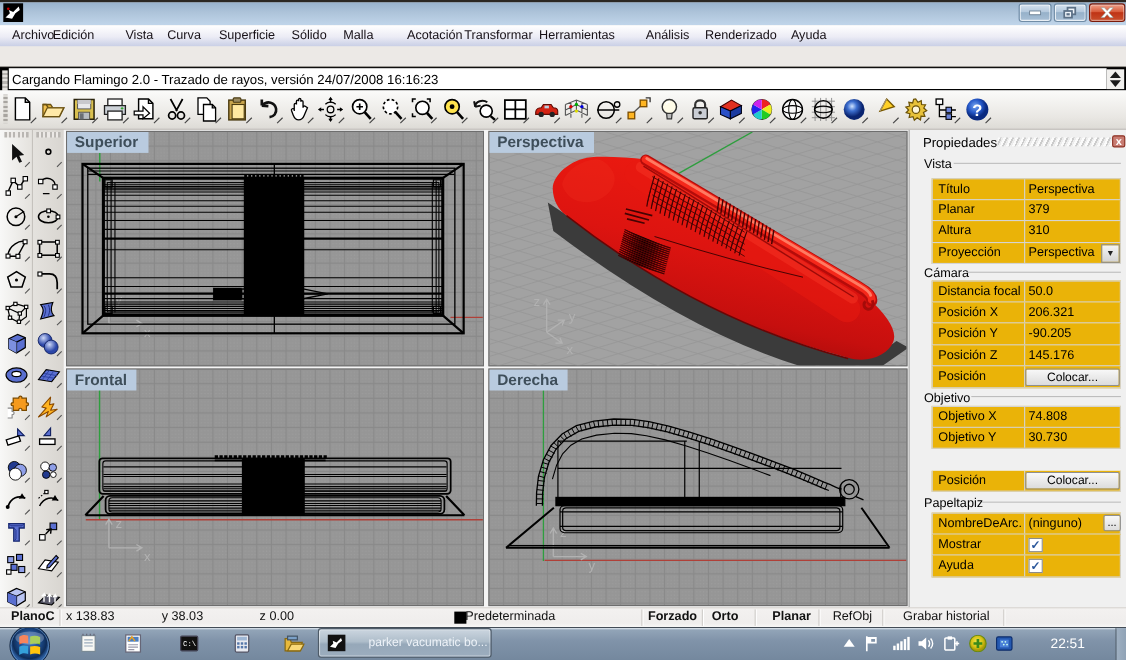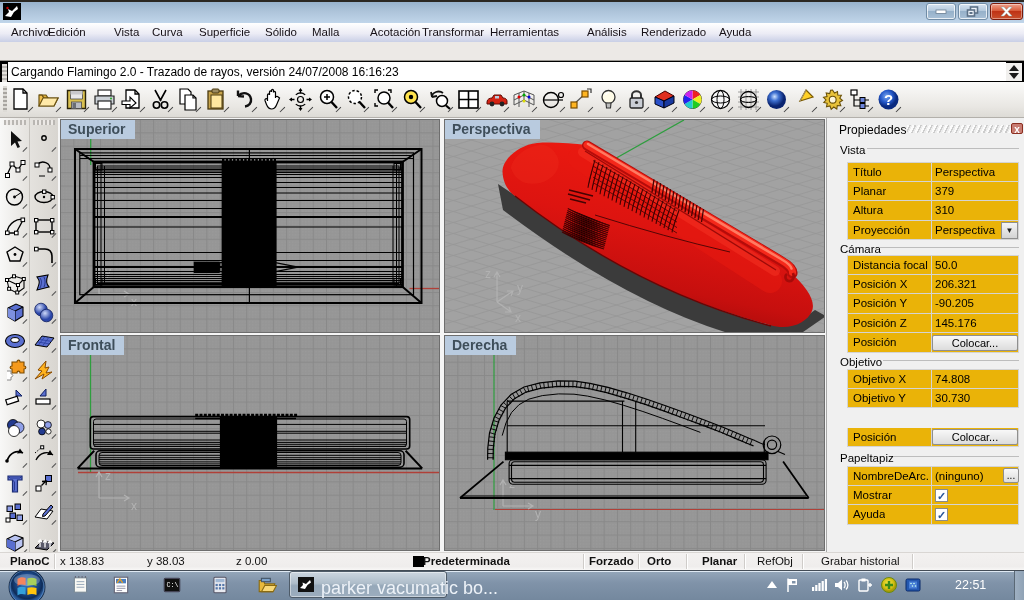--- a/index.html
+++ b/index.html
@@ -53,21 +53,21 @@
 .pbtn{position:absolute;left:84px;top:1.5px;width:86px;height:16px;background:linear-gradient(#f8f8f8,#dcdcdc);border:1px solid #8f8f8f;border-radius:2px;font-size:11px;text-align:center;line-height:14px}
 .pcheck{position:absolute;left:87px;top:3px;width:13px;height:13px;background:#fff;border:1px solid #8b8b8b;color:#2b579a;font-size:11px;font-weight:bold;line-height:12px;text-align:center}
 
 #statusbar{left:0;top:552px;width:1024px;height:18px;background:linear-gradient(#f3f1f0,#efedec 80%,#f8f7f6);border-top:1px solid #d9d6d3;font-size:11.5px;color:#111}
 .sitem{position:absolute;top:2px;white-space:nowrap}
 .ssep{position:absolute;top:1px;width:1px;height:15px;background:#cfccc9;box-shadow:1px 0 0 #fff}
 
 #taskbar{left:0;top:570px;width:1024px;height:30px;background:linear-gradient(#95a7ba,#8093a9 40%,#74889e);border-top:1px solid #434c56;box-shadow:inset 0 1px 0 #dfe9f3}
 #taskbtn{left:289px;top:571px;width:158px;height:27px;background:linear-gradient(#ccd6e0,#aebdca 45%,#96a8b9 55%,#9cadbe);border:1px solid #4e5b68;border-radius:3px;box-shadow:inset 0 0 0 1px rgba(255,255,255,.45)}
 #taskbtn .ic{position:absolute;left:8px;top:5px;width:16px;height:15px;background:#111}
-#taskbtn .tx{position:absolute;left:31px;top:6px;font-size:18px;color:#edf2f8;white-space:nowrap}
+#taskbtn .tx{position:absolute;left:45px;top:6px;font-size:11px;color:#edf2f8;white-space:nowrap}
 #clock{left:955px;top:578px;font-size:12.5px;color:#fff}
 #showdesk{left:1014px;top:571px;width:10px;height:29px;background:linear-gradient(90deg,#9fb0c2,#8fa2b5);border-left:1px solid #5a6875}
 </style></head>
 <body>
 <div id="root">
   <div id="titlebar" class="abs"></div>
   <div id="appicon" class="abs"><svg width="18" height="17" viewBox="0 0 18 17">
         <path d="M2 13 L6 9 L5 6 L9 8 L14 3 L15 6 L11 9 L8 14 Z" fill="#fff"></path>
         <circle cx="4.5" cy="5" r="1.2" fill="#c00"></circle>
       </svg></div>
@@ -1025,21 +1025,21 @@
         <div class="pcol"></div>
         <span class="plabel">Ayuda</span>
         <span class="pcheck">✓</span>
       </div>
     </div>
   <div id="statusbar" class="abs">
       <span class="sitem" style="left:10px;font-weight:bold">PlanoC</span>
 <span class="sitem" style="left:60px;font-weight:normal">x 138.83</span>
 <span class="sitem" style="left:147px;font-weight:normal">y 38.03</span>
 <span class="sitem" style="left:236px;font-weight:normal">z 0.00</span>
-<span class="sitem" style="left:423px;font-weight:bold">Predeterminada</span>
+<span class="sitem" style="left:423px;font-weight:normal">Predeterminada</span>
 <span class="sitem" style="left:589px;font-weight:bold">Forzado</span>
 <span class="sitem" style="left:647px;font-weight:bold">Orto</span>
 <span class="sitem" style="left:702px;font-weight:bold">Planar</span>
 <span class="sitem" style="left:757px;font-weight:normal">RefObj</span>
 <span class="sitem" style="left:821px;font-weight:normal">Grabar historial</span>
 <span class="abs" style="left:413px;top:3px;width:11px;height:11px;background:#000"></span>
 <div class="ssep" style="left:54px"></div>
 <div class="ssep" style="left:583px"></div>
 <div class="ssep" style="left:638px"></div>
 <div class="ssep" style="left:686px"></div>

